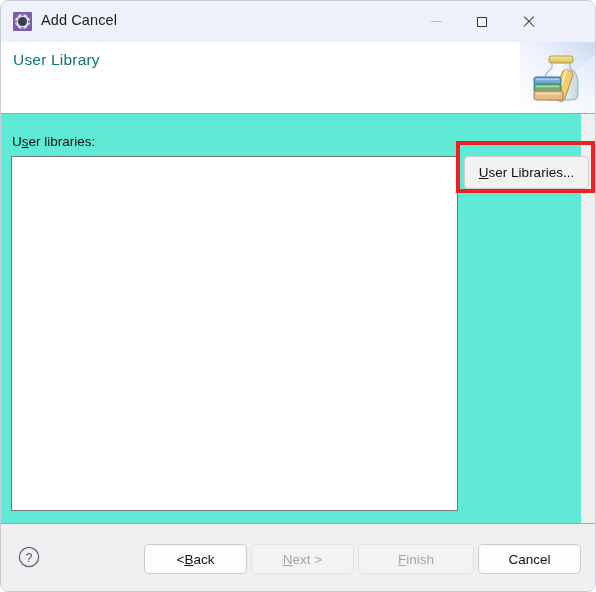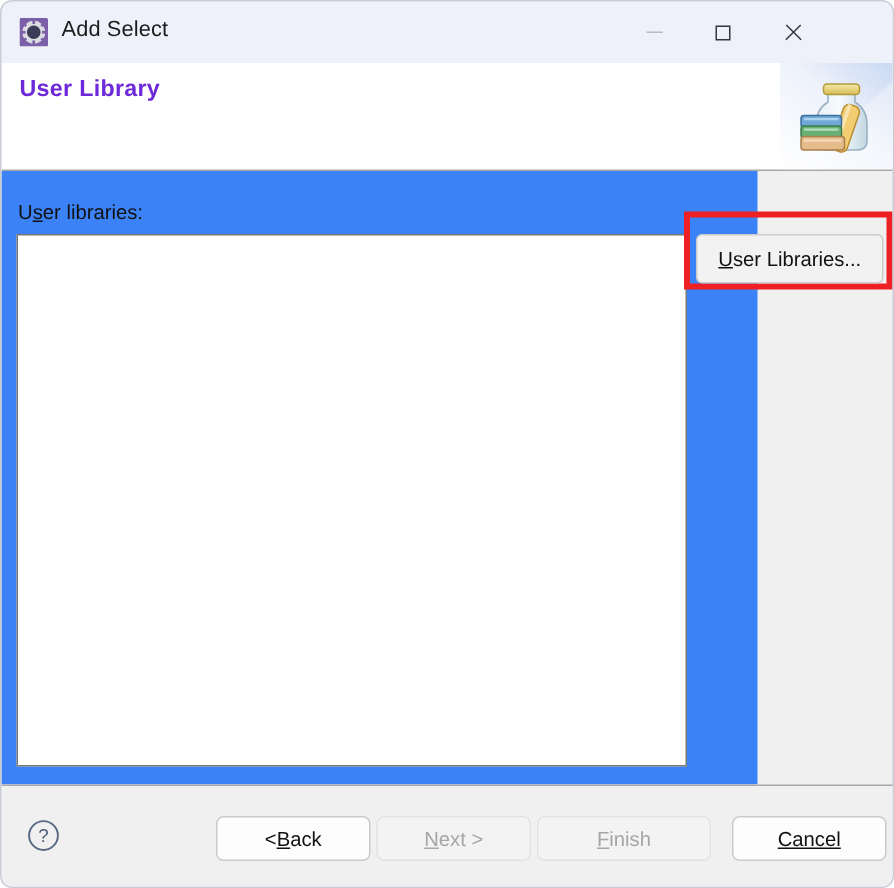--- a/index.html
+++ b/index.html
@@ -91,22 +91,22 @@
     width: 596px;
     height: 72px;
     background: #ffffff;
     border-bottom: 1px solid #a7a7a7;
     box-sizing: border-box;
   }
   .header-title {
     position: absolute;
     left: 12px; top: 9px;
     font-size: 15.5px;
-    font-weight: bold;
-    color: #6d28d9;
+    font-weight: normal;
+    color: #0f766e;
     letter-spacing: 0.2px;
   }
   .header-desc {
     position: absolute;
     left: 15px; top: 38px;
     font-size: 14px;
     color: #1b1b1b;
     letter-spacing: 0.1px;
   }
   .header-art {
@@ -114,23 +114,23 @@
     right: 0; top: 0;
     width: 77px;
     height: 71px;
     overflow: hidden;
   }
 
   
   .body-area {
     position: absolute;
     left: 0; top: 113px;
-    width: 504px;
+    width: 580px;
     height: 409px;
-    background: #3b82f6;
+    background: #5eead4;
   }
   .field-label {
     position: absolute;
     left: 11px; top: 20px;
     font-size: 13.5px;
     color: #111111;
   }
   .listbox {
     position: absolute;
     left: 10px; top: 42px;
@@ -203,21 +203,21 @@
     color: #111111;
   }
   .btn.disabled {
     background: #f3f3f3;
     border: 1px solid #e2e2e2;
     color: #a6a6a6;
   }
   .btn-back   { left: 143px; width: 103px; }
   .btn-next   { left: 250px; width: 103px; }
   .btn-finish { left: 357px; width: 116px; }
-  .btn-cancel { left: 487px; width: 103px; text-decoration: underline; }
+  .btn-cancel { left: 477px; width: 103px; }
 
   .mn { text-decoration: underline; text-underline-offset: 1px; }
 
   .watermark {
     position: absolute;
     left: 404px; top: 561px;
     font-size: 19px;
     color: #d2d2d2;
     letter-spacing: 1px;
     white-space: nowrap;
@@ -242,21 +242,21 @@
           <rect x="0.6" y="8.6" width="3.4" height="1.8"></rect>
           <rect x="15" y="8.6" width="3.4" height="1.8"></rect>
           <rect x="2.4" y="2.7" width="1.8" height="3.2" transform="rotate(-45 3.3 4.3)"></rect>
           <rect x="14.8" y="13.1" width="1.8" height="3.2" transform="rotate(-45 15.7 14.7)"></rect>
           <rect x="14.8" y="2.7" width="1.8" height="3.2" transform="rotate(45 15.7 4.3)"></rect>
           <rect x="2.4" y="13.1" width="1.8" height="3.2" transform="rotate(45 3.3 14.7)"></rect>
         </g>
         <circle cx="9.5" cy="9.5" r="4.5" fill="#3a3d55"></circle>
       </svg>
     </span>
-    <span class="title-text">Add Select</span>
+    <span class="title-text">Add Cancel</span>
 
     <div class="winbtn min">
       <span class="glyph-min"></span>
     </div>
     <div class="winbtn max">
       <span class="glyph-max"></span>
     </div>
     <div class="winbtn close">
       <span class="glyph-close"></span>
     </div>

